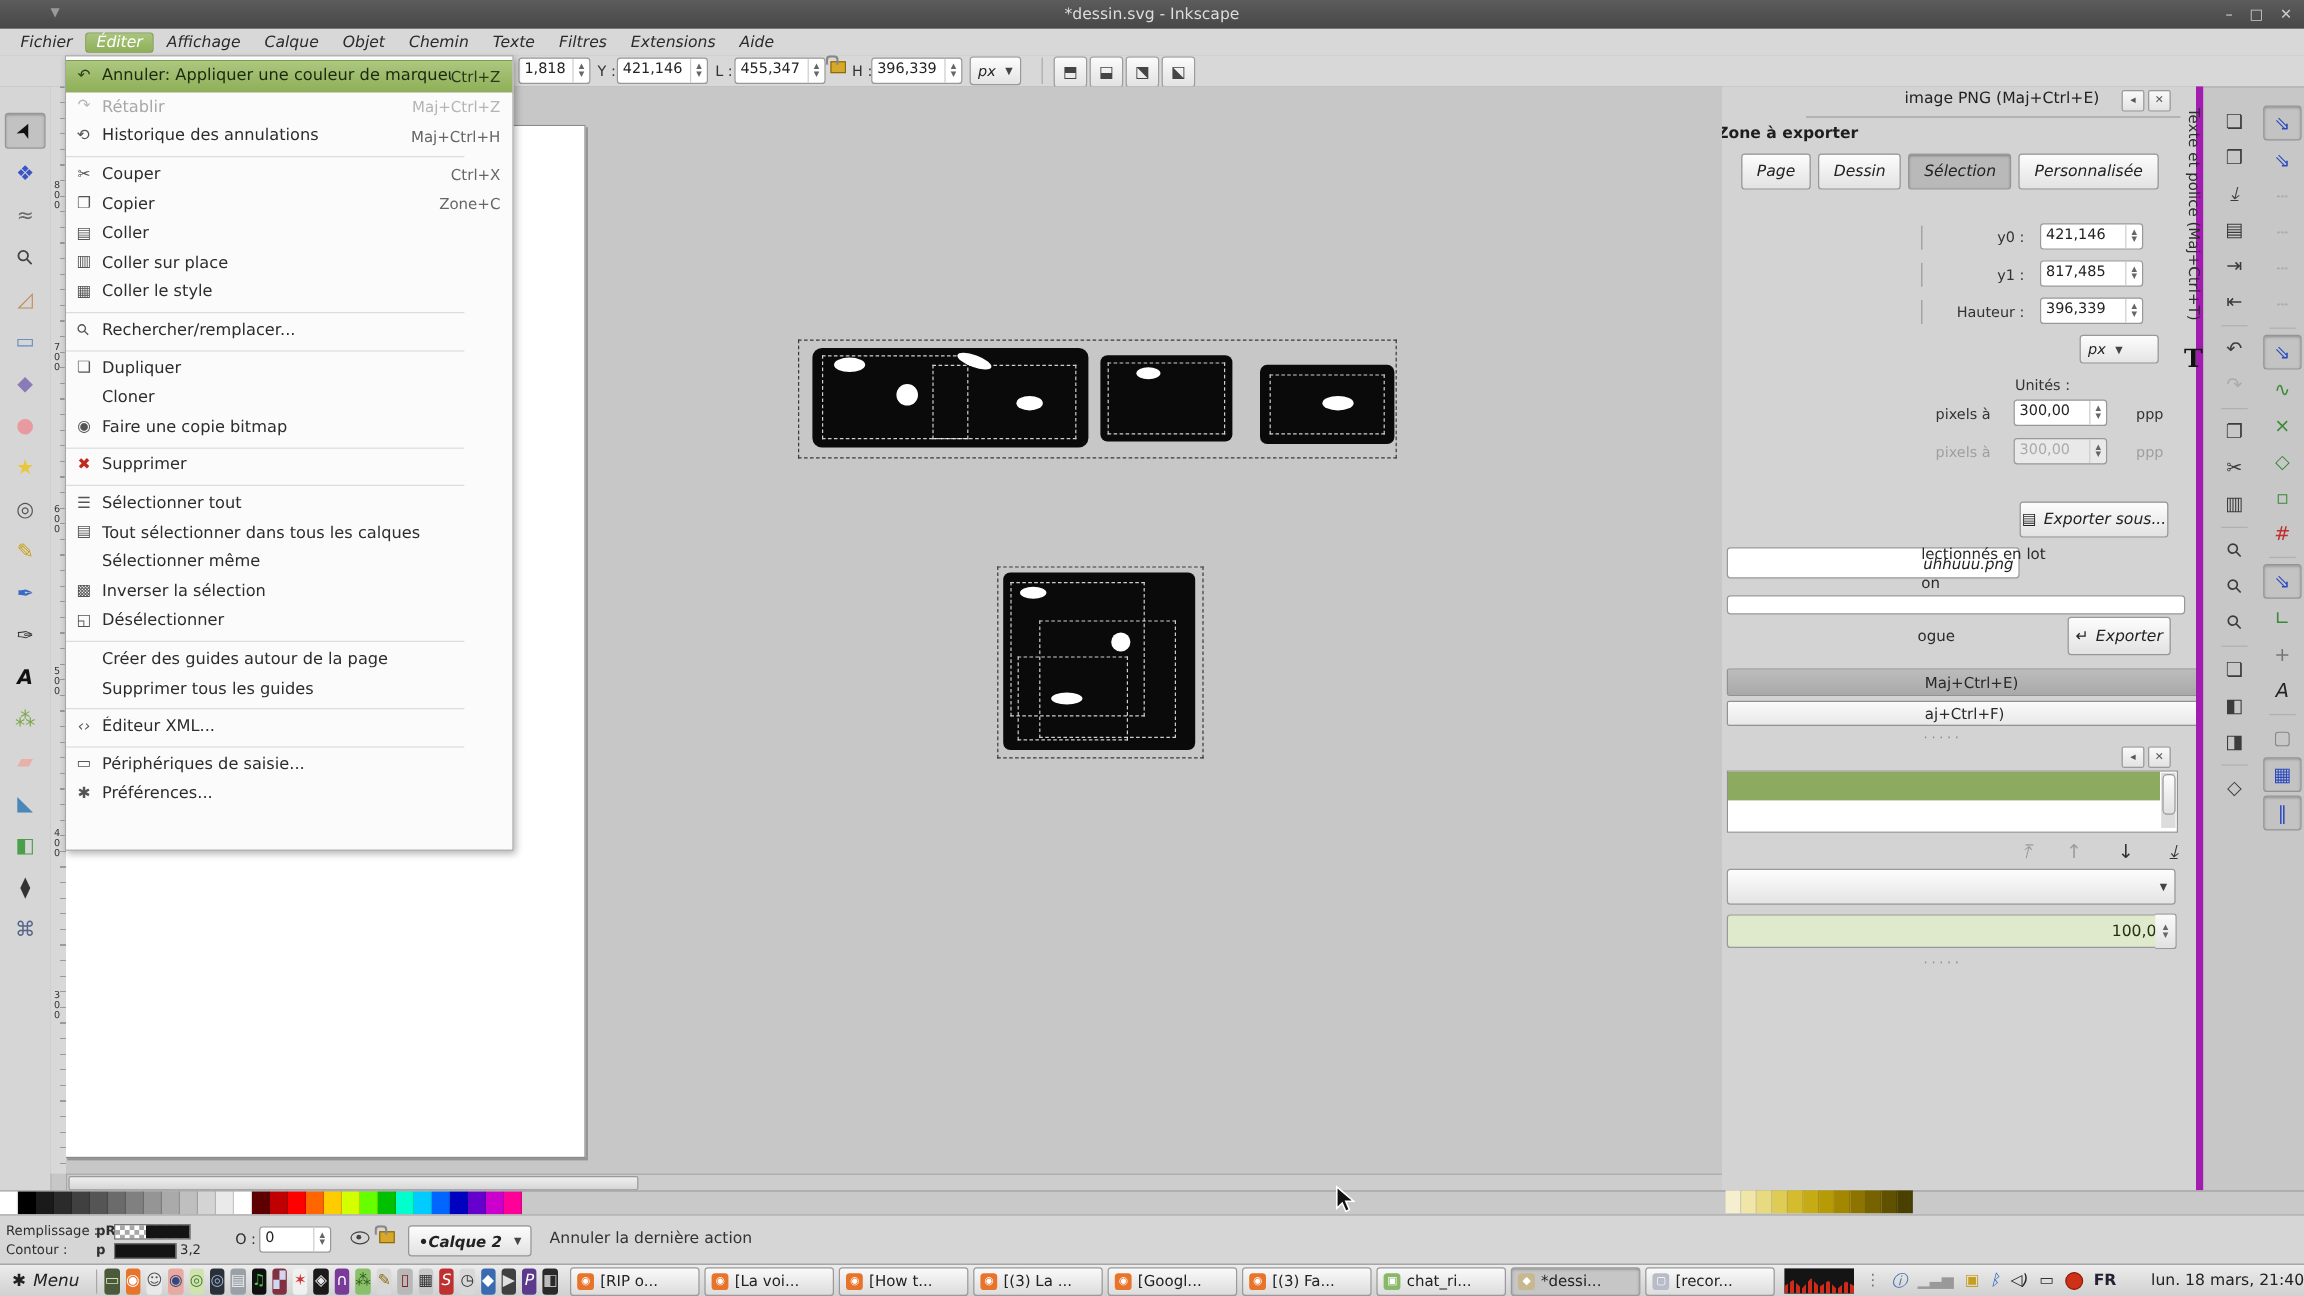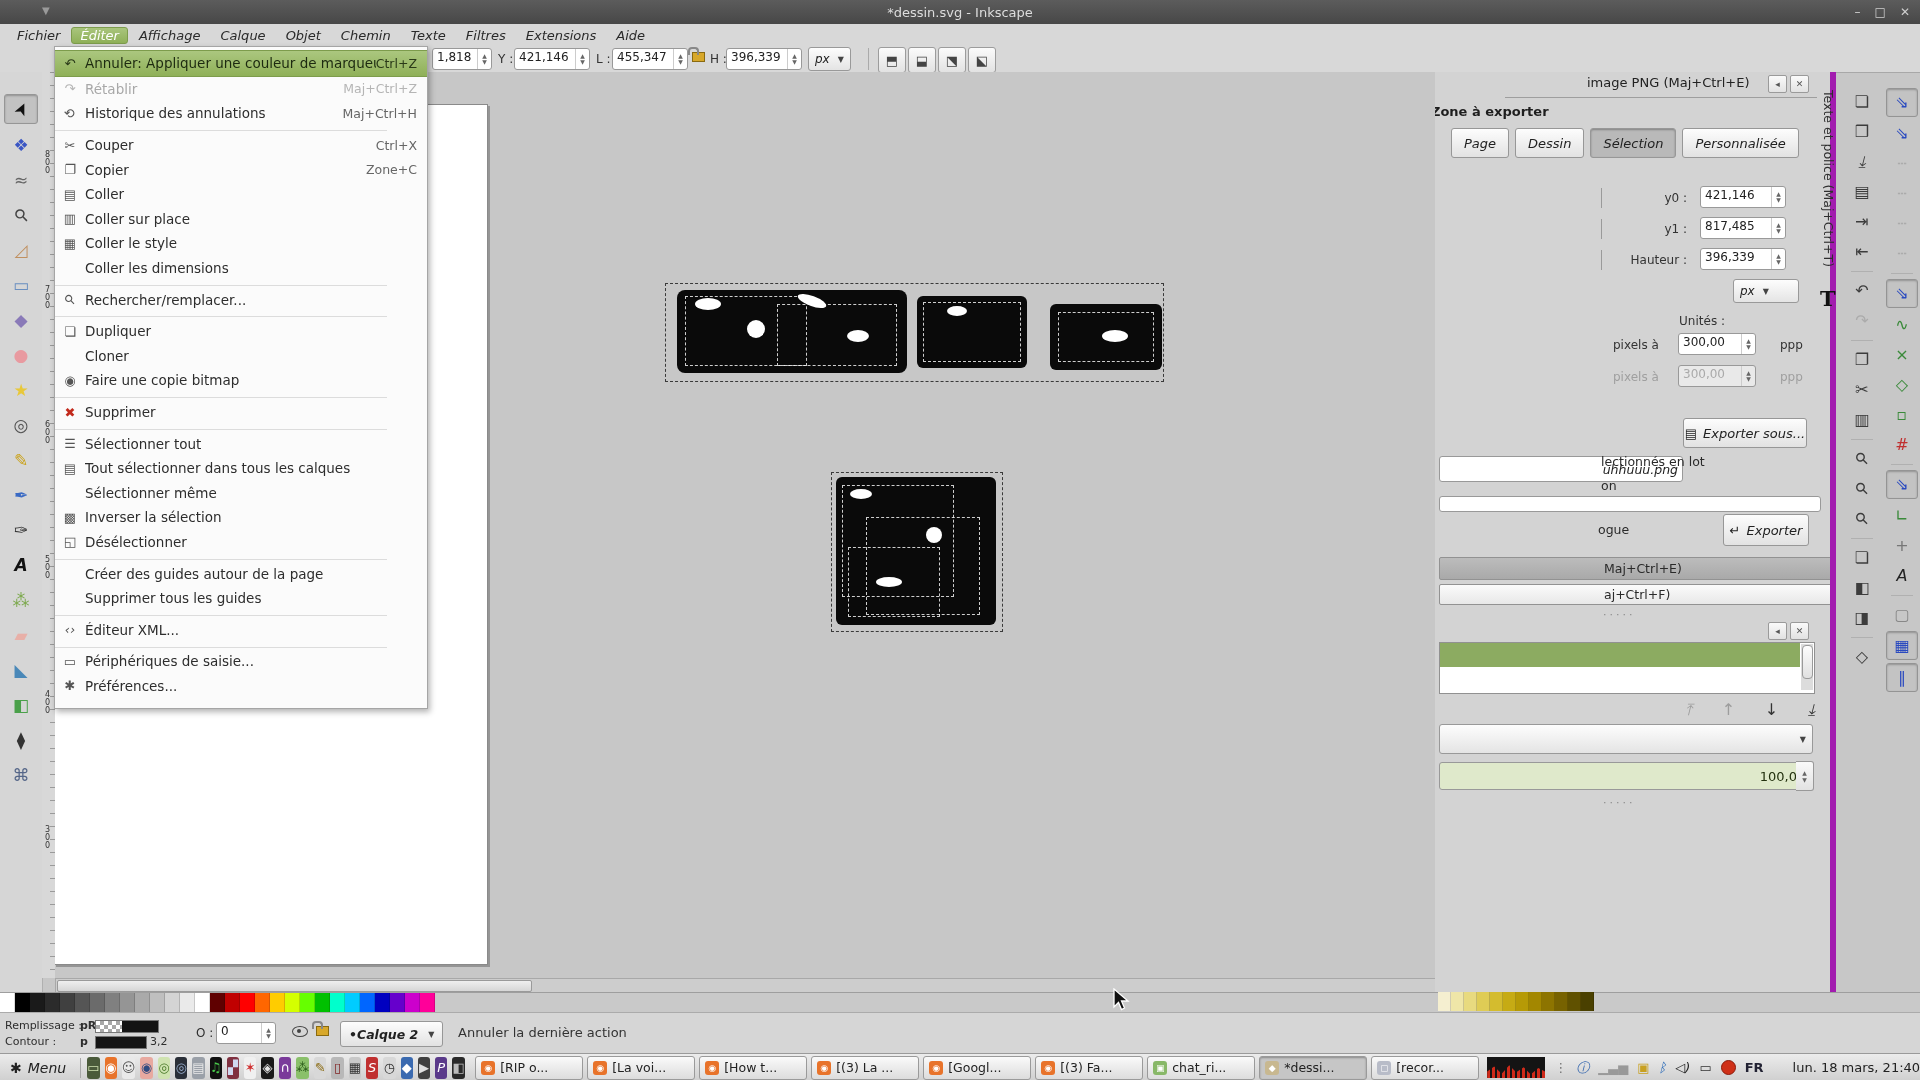--- a/index.html
+++ b/index.html
@@ -383,25 +383,20 @@
         <span class="mi-label">Coller sur place</span>
         <span class="mi-key"></span>
       </div>
 
       <div class="mi">
         <span class="mi-ico"><i>▦</i></span>
         <span class="mi-label">Coller le style</span>
         <span class="mi-key"></span>
       </div>
 
-      <div class="mi">
-        <span class="mi-ico"><i></i></span>
-        <span class="mi-label">Coller les dimensions</span>
-        <span class="mi-key"></span>
-      </div>
 
       <div class="mi sep">
         <span class="mi-ico"><i></i></span>
         <span class="mi-label"></span>
         <span class="mi-key"></span>
       </div>
 
       <div class="mi">
         <span class="mi-ico magrot"><i>⚲</i></span>
         <span class="mi-label">Rechercher/remplacer...</span>

